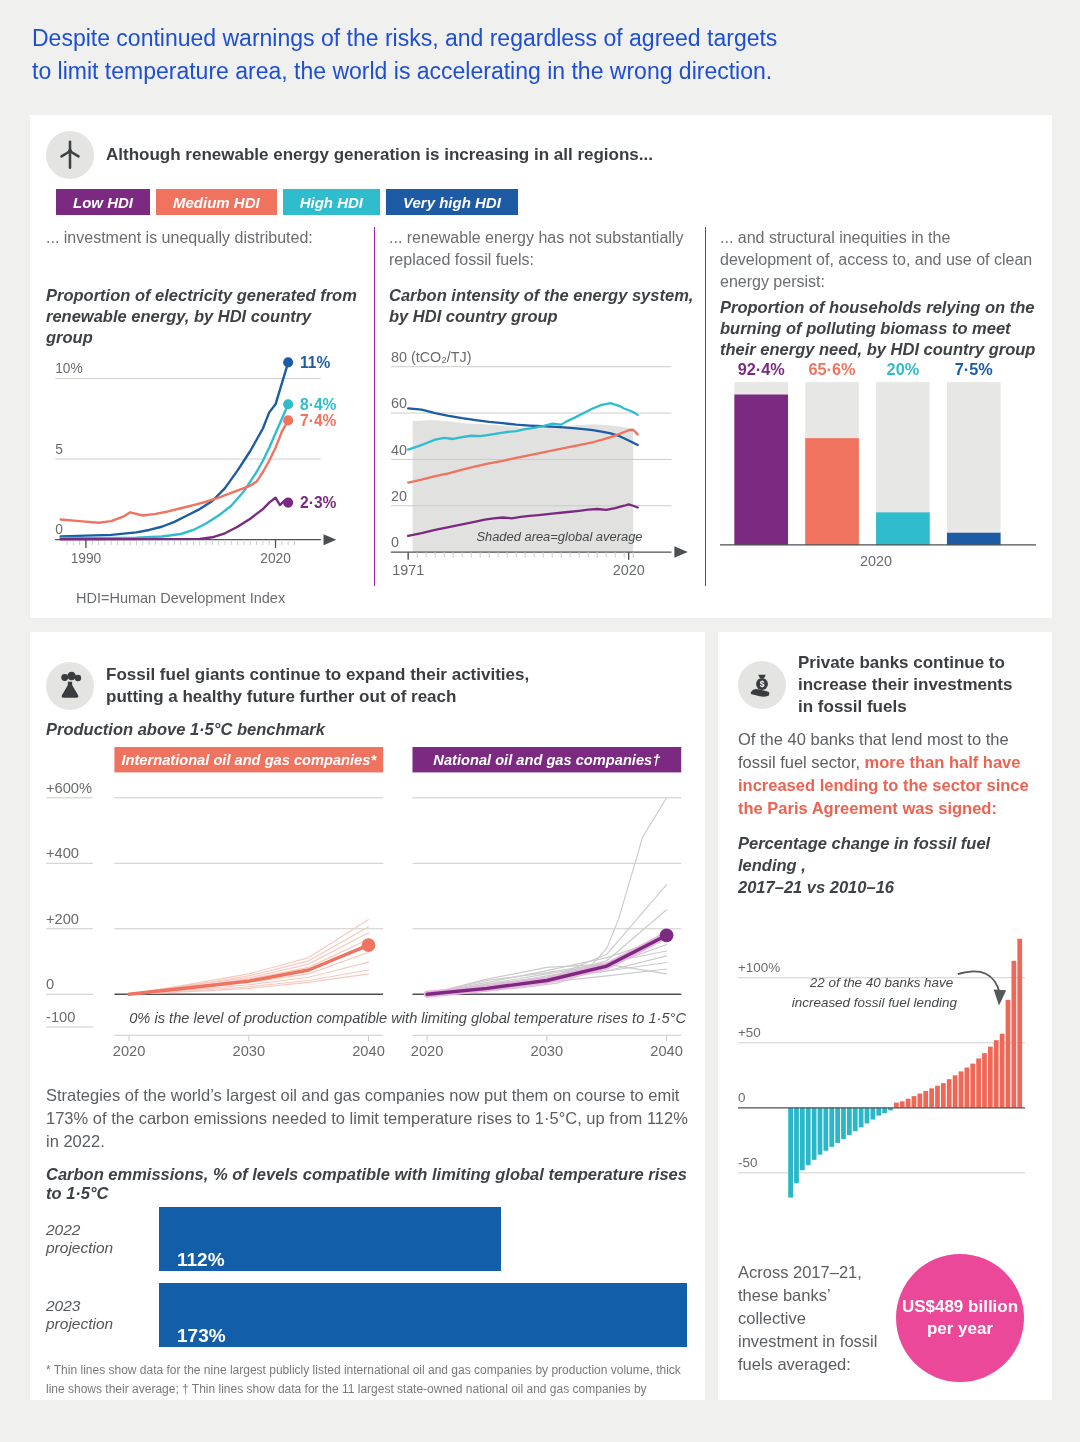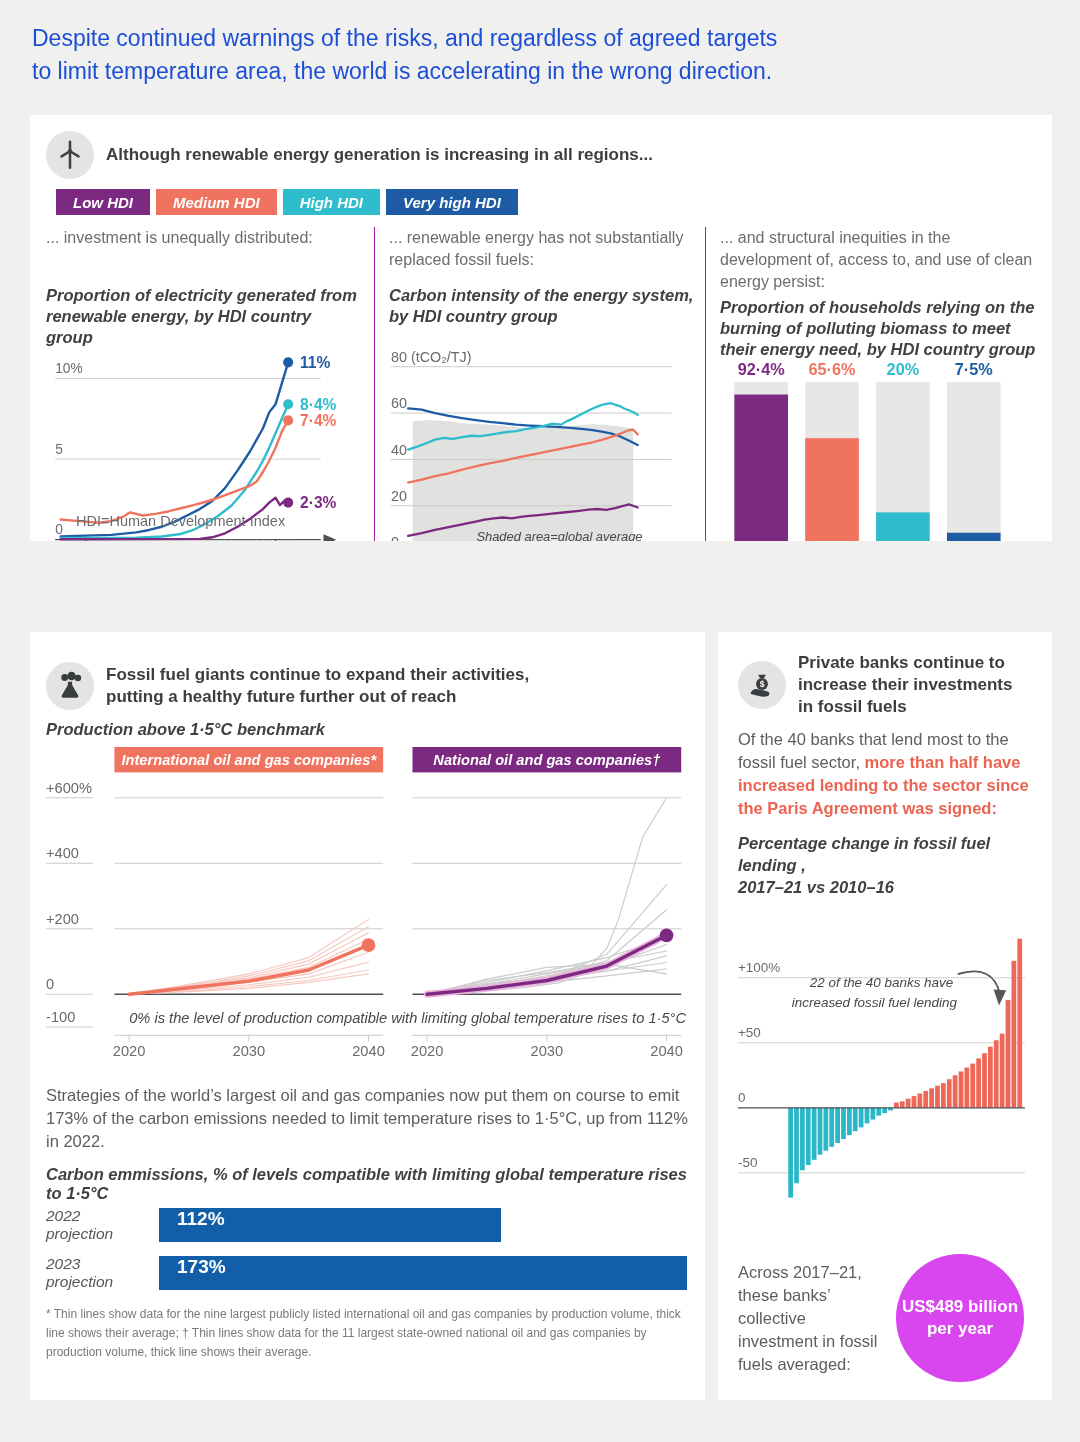--- a/index.html
+++ b/index.html
@@ -1,42 +1,42 @@
 <!DOCTYPE html>
 <html><head>
 <meta charset="utf-8">
 <style>
   *{box-sizing:border-box;margin:0;padding:0}
   html,body{width:1080px;height:1442px}
   body{background:#f0f0ee;font-family:"Liberation Sans",sans-serif;color:#3e4245;position:relative;overflow:hidden}
   .page-intro{position:absolute;left:32px;top:22px;font-size:23px;line-height:33px;color:#1d4ed8}
   .intro-line{display:block}
   .panel{position:absolute;background:#fff;overflow:hidden}
-  #panel-renewables{left:30px;top:115px;width:1022px;height:426px;padding:12px 16px}
+  #panel-renewables{left:30px;top:115px;width:1022px;height:503px;padding:12px 16px}
   #panel-fossil{left:30px;top:632px;width:675px;height:768px;padding:26px 16px}
   #panel-banks{left:718px;top:632px;width:334px;height:768px;padding:16px 20px}
   .panel-head{display:flex;align-items:center;gap:12px;margin:4px 0 10px 0}
   .icon-circle{width:48px;height:48px;border-radius:50%;background:#e4e4e2;flex:0 0 48px;display:flex;align-items:center;justify-content:center}
   .panel-title{font-weight:bold;font-size:17px;line-height:22px;color:#3b3e41}
   .legend-row{display:flex;gap:6px;margin:2px 0 12px 10px}
   .chip{height:26px;padding:0 17px;display:flex;align-items:center;justify-content:center;color:#fff;font-style:italic;font-weight:bold;font-size:15px}
   .cols{display:flex}
   .col{flex:1 1 0;padding-right:12px}
   .col + .col{border-left:1px solid #a21caf;padding-left:14px;padding-right:0}
   .col-intro{font-size:16px;line-height:22px;color:#6a6d70;min-height:54px}
   .chart-title{font-size:16.5px;font-weight:bold;font-style:italic;line-height:21px;color:#3e4245;min-height:70px;padding-top:4px}
   .col svg{display:block;width:100%}
   .hdi-footnote{position:absolute;left:46px;bottom:12px;font-size:14.5px;color:#6a6d70}
   .bench-label{font-size:16.5px;font-weight:bold;font-style:italic;color:#3e4245;margin:8px 0 8px 0}
   #svg-production{display:block;width:645px}
   .para{font-size:16.5px;line-height:23px;color:#5b5e61;margin:10px 0 12px 0}
   .em-title{font-size:16.5px;font-weight:bold;font-style:italic;color:#3e4245;margin:4px 0 4px 0}
   .em-row{display:flex;align-items:center;margin-bottom:12px}
   .em-label{width:105px;flex:0 0 105px;font-size:15.5px;font-style:italic;color:#54575a}
-  .em-bar{height:34px;display:flex;align-items:flex-start;margin-left:8px}
+  .em-bar{height:64px;display:flex;align-items:flex-end;margin-left:8px}
   .em-val{color:#fff;font-weight:bold;font-size:19px;padding-left:18px}
   .footnote{font-size:12px;line-height:19px;color:#77797c;margin-top:14px}
   .hl{font-weight:bold}
   .bank-title{font-size:16.5px;font-weight:bold;font-style:italic;color:#3e4245;line-height:22px;margin:2px 0 8px 0}
   .bank-title span{display:block}
   #svg-bank{display:block;width:296px}
   .banks-bottom{position:absolute;left:20px;right:14px;bottom:18px;display:flex;align-items:center;gap:6px}
   .bottom-text{width:152px;flex:0 0 152px;font-size:16.5px;line-height:23px;color:#5b5e61}
   .big-circle{width:128px;height:128px;border-radius:50%;display:flex;flex-direction:column;align-items:center;justify-content:center;color:#fff;font-weight:bold;font-size:17px;line-height:22px}
   svg text{font-family:"Liberation Sans",sans-serif}
@@ -390,18 +390,18 @@
       <rect x="304.9" y="61.150000000000006" width="5.3" height="163.85" fill="#ee6757"></rect>
       <rect x="311.45" y="36.5" width="5.3" height="188.5" fill="#ee6757"></rect>
       <line x1="0" y1="225" x2="320" y2="225" class="axis"></line>
       <text x="160" y="90" class="note-i" text-anchor="middle">22 of the 40 banks have</text>
       <text x="152" y="113" class="note-i" text-anchor="middle">increased fossil fuel lending</text>
       <path d="M245,76 Q284,64 292,98" class="arrowln"></path>
       <polygon points="285,93 299,94 291,111" fill="#55585a"></polygon>
     </svg>
   <div class="banks-bottom">
     <div class="bottom-text">Across 2017–21, these banks’ collective investment in fossil fuels averaged:</div>
-    <div class="big-circle" id="big-circle" style="background: #d946ef;">
+    <div class="big-circle" id="big-circle" style="background: #ec4899;">
       <span>US$489 billion</span>
       <span>per year</span>
     </div>
   </div>
 </section>
 
 </body></html>

